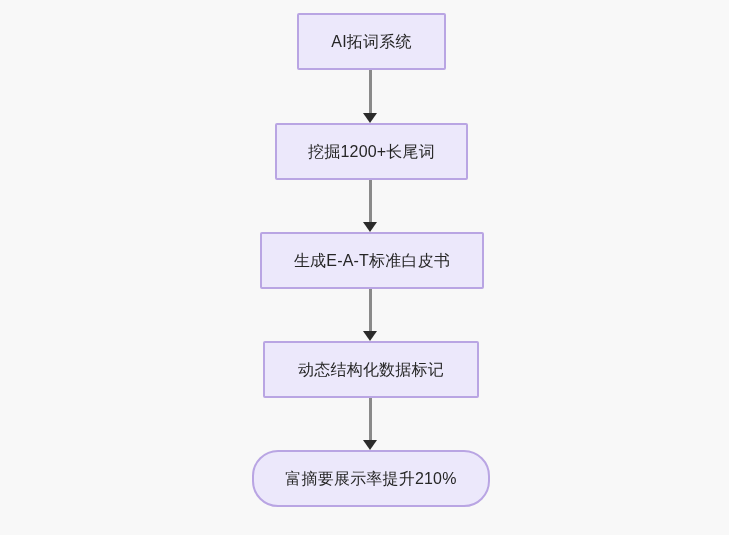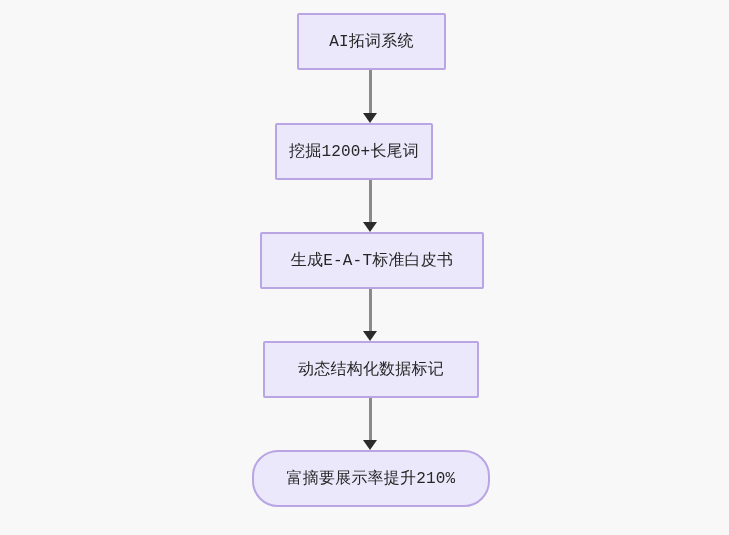--- a/index.html
+++ b/index.html
@@ -11,21 +11,20 @@
     height: 535px;
     background: #f8f8f8;
     font-family: "Liberation Sans", "DejaVu Sans", sans-serif;
     overflow: hidden;
   }
 
   #flowchart-canvas {
     position: relative;
     width: 729px;
     height: 535px;
-    font-family: Liberation Mono, monospace;
   }
 
   
   .node {
     position: absolute;
     box-sizing: border-box;
     background: #ece8fb;
     border: 2px solid #b9a5e3;
     border-radius: 2px;
     display: flex;
@@ -37,21 +36,21 @@
     white-space: nowrap;
   }
 
   .node-label {
     display: block;
     line-height: 1;
   }
 
   
   #node-0 { left: 297px; top: 13px;  width: 149px; height: 57px; }
-  #node-1 { left: 275px; top: 123px; width: 158px; height: 57px; }
+  #node-1 { left: 275px; top: 123px; width: 193px; height: 57px; }
   #node-2 { left: 260px; top: 232px; width: 224px; height: 57px; }
   #node-3 { left: 263px; top: 341px; width: 216px; height: 57px; justify-content: center; }
   #node-4 { left: 252px; top: 450px; width: 238px; height: 57px; border-radius: 26px; }
 
   
   .edge {
     position: absolute;
     left: 369px;
     width: 3px;
     background: #8a8a8a;

